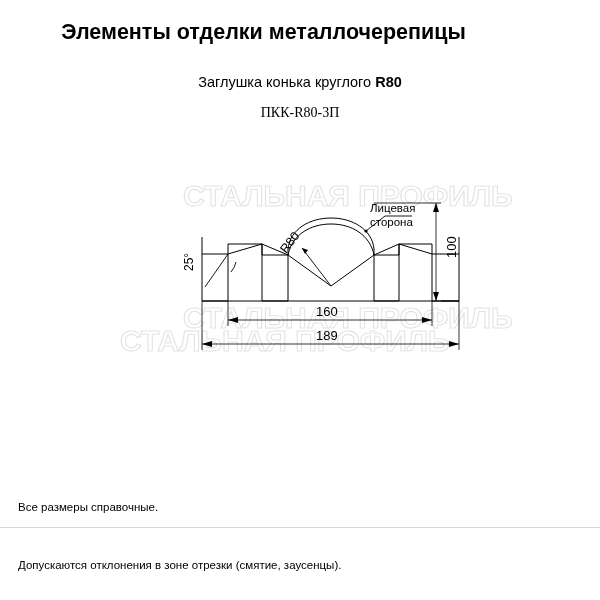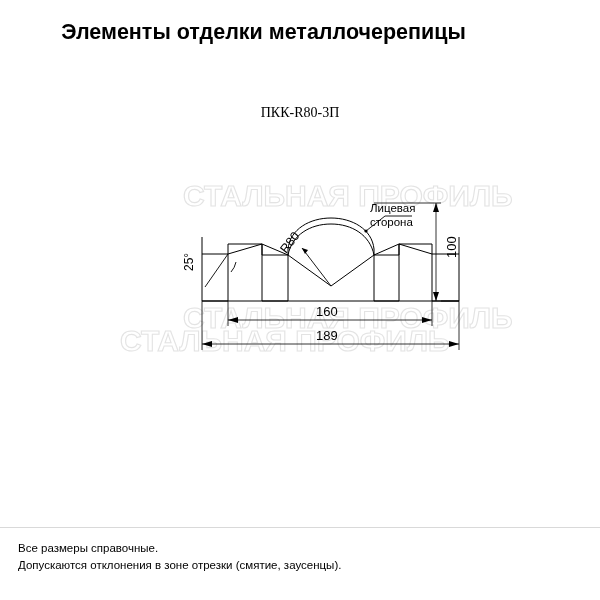--- a/index.html
+++ b/index.html
@@ -62,21 +62,21 @@
     height: 400px;
   }
   .footer {
     position: absolute;
     left: 18px;
     bottom: 26px;
     font-size: 11.5px;
     line-height: 17px;
     color: #000;
   }
-  .footer div { white-space: nowrap; }
+  .footer div { white-space: nowrap; margin-top: 41px; }
   .divider {
     position: absolute;
     left: 0;
     bottom: 72px;
     width: 600px;
     height: 1px;
     background: #d9d9d9;
   }
   svg { display: block; }
   .wm-text {
@@ -88,20 +88,23 @@
   }
   .wm-group { opacity: 0.95; }
 </style>
 </head>
 <body>
 
 <div class="page">
 
   <div class="title">Элементы отделки металлочерепицы</div>
 
+  <div class="subtitle">
+    <span>Заглушка конька круглого </span><b>R80</b>
+  </div>
 
   <div class="code">ПКК-R80-3П</div>
 
   <div class="drawing">
     <svg width="600" height="400" viewBox="0 0 600 400">
 
       <g class="wm-group">
         <text class="wm-text" x="183" y="70" font-size="30">СТАЛЬНАЯ ПРОФИЛЬ</text>
         <text class="wm-text" x="183" y="192" font-size="30">СТАЛЬНАЯ ПРОФИЛЬ</text>
         <text class="wm-text" x="120" y="215" font-size="30">СТАЛЬНАЯ ПРОФИЛЬ</text>

